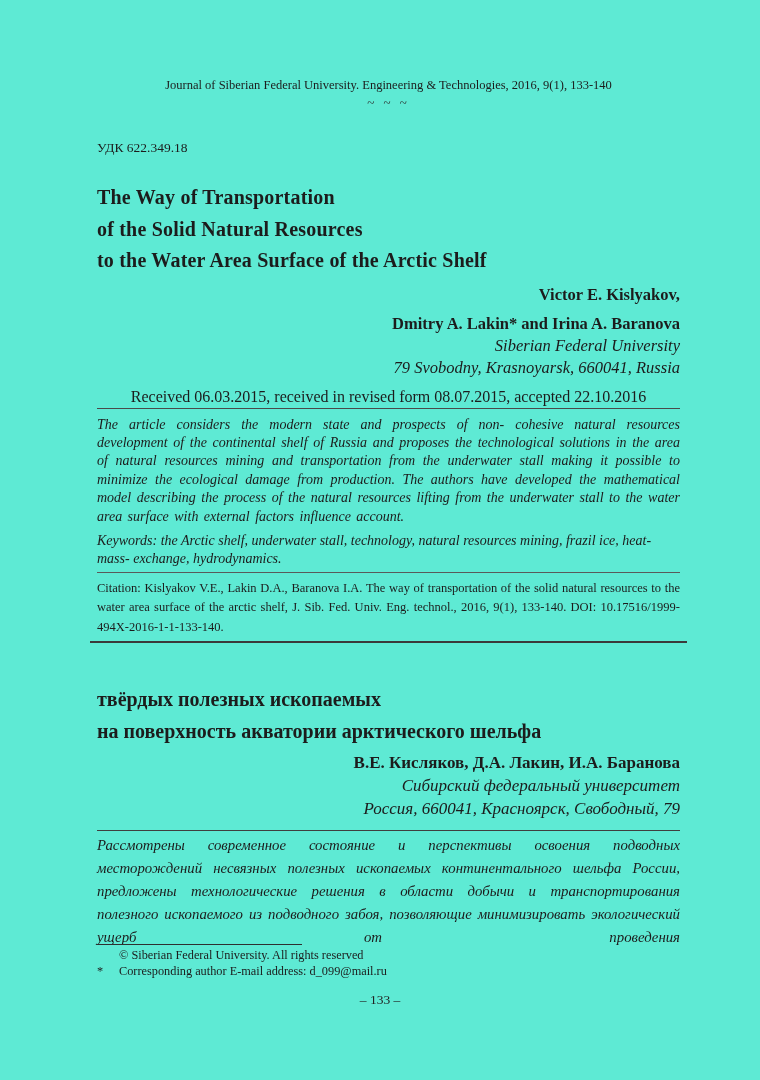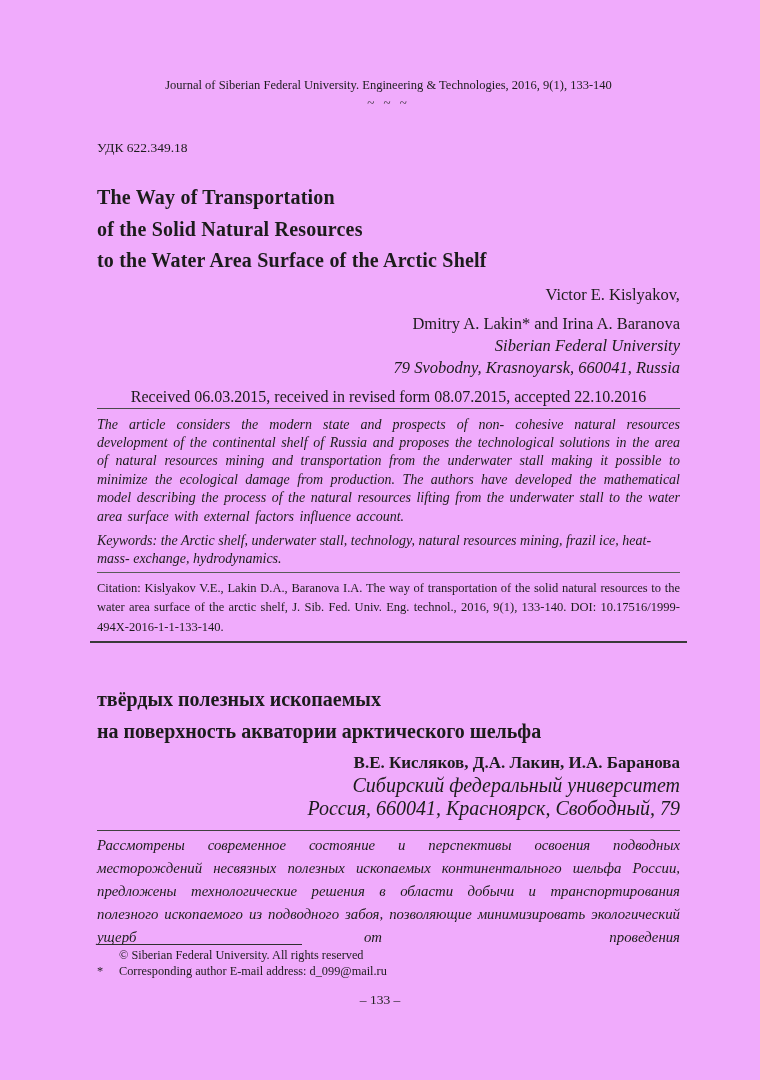--- a/index.html
+++ b/index.html
@@ -5,21 +5,21 @@
   html, body { margin: 0; padding: 0; }
   body {
     background: #e9e9e9;
     font-family: "Liberation Serif", "DejaVu Serif", serif;
   }
   .page {
     position: relative;
     width: 760px;
     height: 1080px;
     margin: 0 auto;
-    background: #f0abfc;
+    background: #5eead4;
     color: #1c1c1c;
     overflow: hidden;
   }
   .content {
     padding: 78px 80px 0 97px; 
   }
 
   .journal-line {
     text-align: center;
     font-size: 12.5px;
@@ -45,21 +45,21 @@
     font-weight: bold;
     line-height: 31.5px;
     letter-spacing: 0.2px;
   }
   .authors-block {
     margin-top: 6px;
     text-align: right;
   }
   .author-bold {
     font-size: 16.5px;
-    font-weight: normal;
+    font-weight: bold;
     line-height: 22px;
     margin-top: 7px;
   }
   .author-italic {
     font-size: 16.5px;
     font-style: italic;
     line-height: 22px;
   }
   .received {
     margin-top: 10px;
@@ -107,21 +107,21 @@
   .authors-block-ru {
     margin-top: 4px;
     text-align: right;
   }
   .author-bold-ru {
     font-size: 17px;
     font-weight: bold;
     line-height: 23px;
   }
   .author-italic-ru {
-    font-size: 20px;
+    font-size: 17px;
     font-style: italic;
     line-height: 23px;
   }
   .abstract-ru {
     margin-top: 3px;
     font-size: 14.8px;
     font-style: italic;
     line-height: 23px;
     text-align: justify;
     text-align-last: justify;

